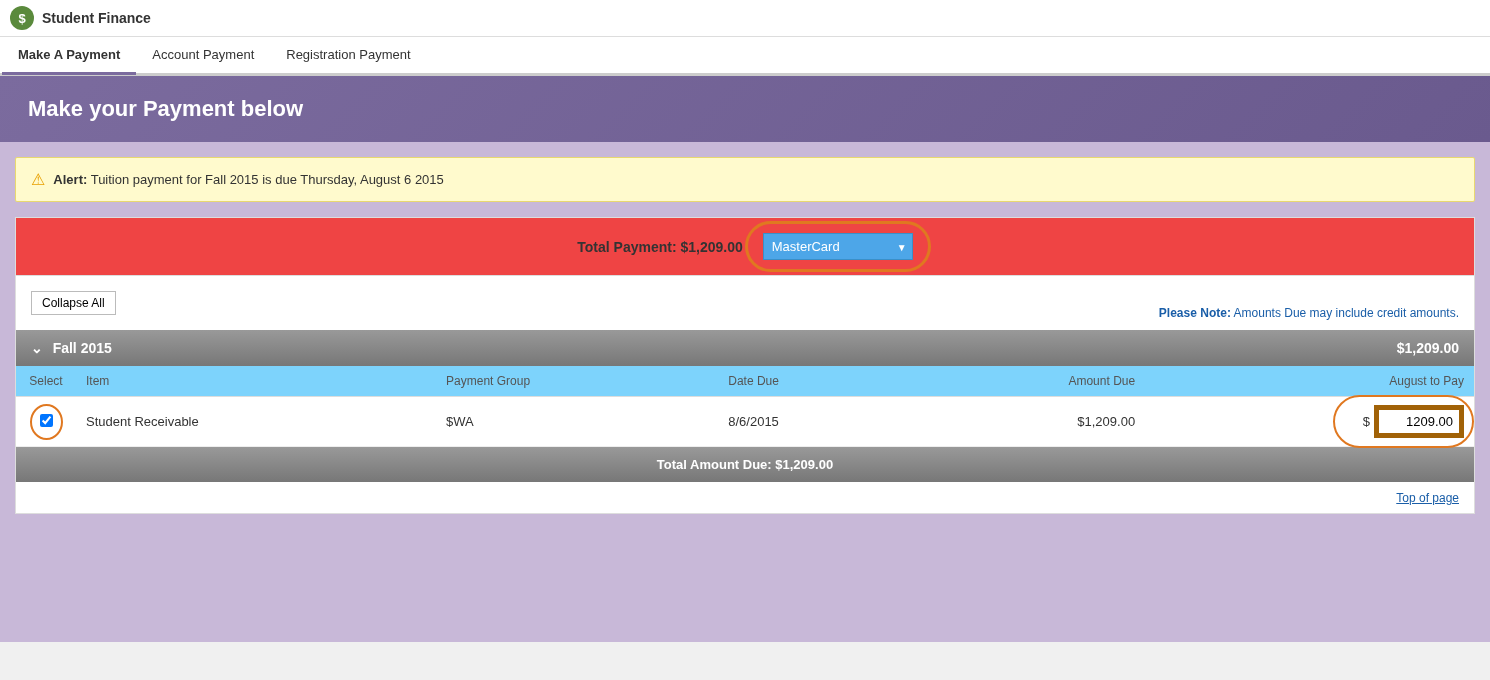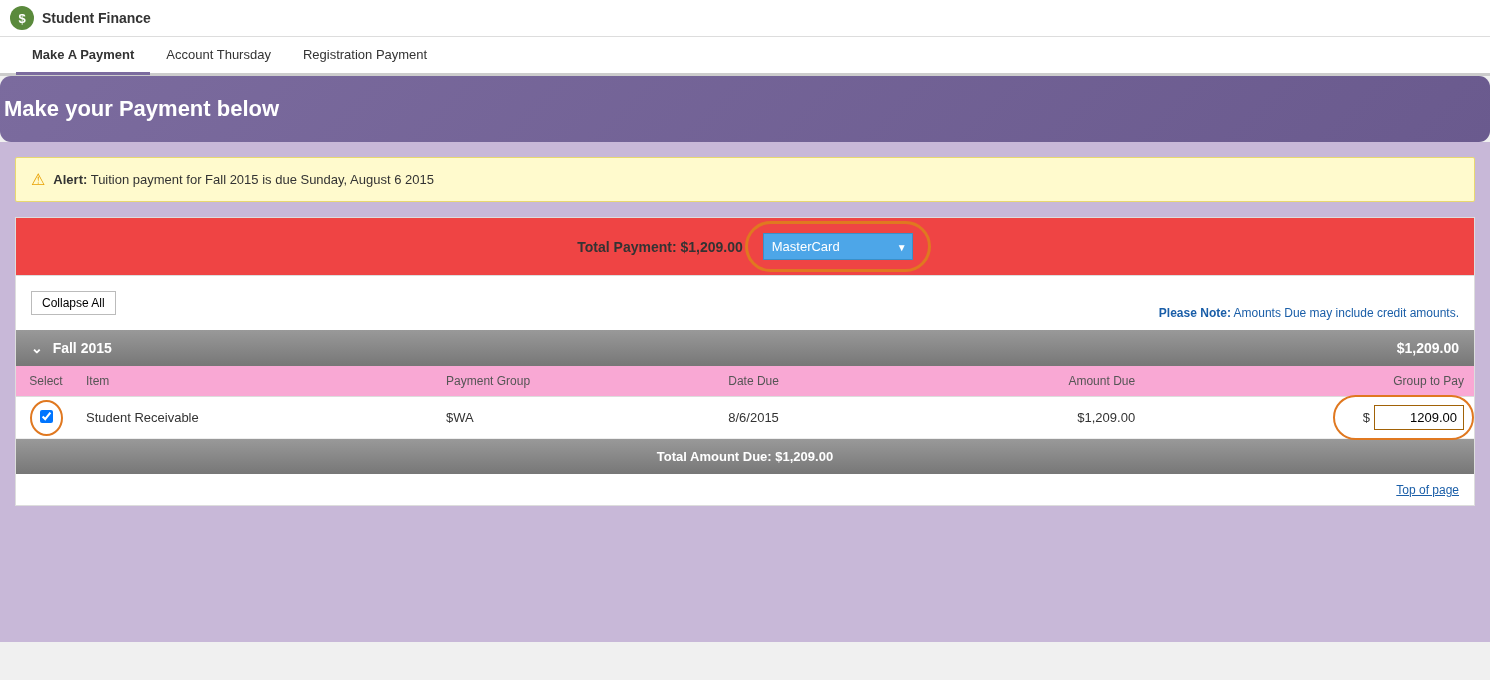--- a/index.html
+++ b/index.html
@@ -36,21 +36,21 @@
       font-weight: bold;
     }
     .app-title {
       font-size: 14px;
       font-weight: bold;
       color: #333;
     }
 
     .nav-tabs {
       display: flex;
-      padding: 0 16px;
+      padding: 0 2px;
       background: #fff;
       border-bottom: 2px solid #ccc;
     }
     .nav-tab {
       padding: 10px 16px;
       cursor: pointer;
       font-size: 13px;
       color: #333;
       border: none;
       background: none;
@@ -64,23 +64,22 @@
       border-bottom: 3px solid #7b6b9e;
     }
 
     
     .main-content {
       padding: 0;
     }
 
     .page-header {
       background: linear-gradient(135deg, #7b6b9e 0%, #6a5a8e 100%);
-      padding: 20px 4px;
-      color: white;
-      border-radius: 11px;
+      padding: 20px 28px;
+      color: white;
     }
     .page-header h1 {
       font-size: 22px;
       font-weight: bold;
       color: white;
     }
 
     .content-wrapper {
       background: #c8b8d8;
       padding: 15px;
@@ -228,21 +227,21 @@
     .section-chevron {
       margin-right: 6px;
     }
 
     
     .data-table {
       width: 100%;
       border-collapse: collapse;
     }
     .data-table thead tr {
-      background: #f9a8d4;
+      background: #7dd3fc;
     }
     .data-table th {
       padding: 8px 10px;
       text-align: left;
       font-size: 12px;
       font-weight: normal;
       color: #555;
       border-bottom: 1px solid #ddd;
     }
     .data-table td {
@@ -297,21 +296,21 @@
       position: absolute;
       top: -10px;
       left: -30px;
       right: -10px;
       bottom: -10px;
       border: 2.5px solid #e07820;
       border-radius: 30px;
       pointer-events: none;
     }
     .amount-input {
-      border: 1px solid #a16207;
+      border: 5px solid #a16207;
       padding: 4px 6px;
       text-align: right;
       width: 90px;
       font-size: 13px;
     }
     .dollar-sign {
       font-size: 13px;
     }
 
     
@@ -342,37 +341,37 @@
 <div class="app-header">
   <div class="app-logo-icon">
     <span>$</span>
   </div>
   <span class="app-title">Student Finance</span>
 </div>
 
 <div class="tab-bar-wrapper">
   <div class="nav-tabs">
     <a class="nav-tab active">Make A Payment</a>
-    <a class="nav-tab">Account Thursday</a>
+    <a class="nav-tab">Account Payment</a>
     <a class="nav-tab">Registration Payment</a>
   </div>
 </div>
 
 <div class="main-content">
 
   <div class="page-header">
     <h1>Make your Payment below</h1>
   </div>
 
   <div class="content-wrapper">
 
     <div class="alert-box">
       <span class="alert-icon">⚠</span>
       <span class="alert-text">
-        <strong>Alert:</strong><span> Tuition payment for Fall 2015 is due Sunday, August 6 2015</span>
+        <strong>Alert:</strong><span> Tuition payment for Fall 2015 is due Thursday, August 6 2015</span>
       </span>
     </div>
 
     <div class="payment-section">
 
       <div class="total-payment-row">
         <span class="total-payment-label">
           <span>Total Payment:</span>
           <span>$1,209.00</span>
         </span>
@@ -400,21 +399,21 @@
       </div>
 
       <table class="data-table">
         <thead>
           <tr>
             <th class="center">Select</th>
             <th>Item</th>
             <th>Payment Group</th>
             <th>Date Due</th>
             <th class="right">Amount Due</th>
-            <th class="right">Group to Pay</th>
+            <th class="right">August to Pay</th>
           </tr>
         </thead>
         <tbody>
           <tr>
             <td class="checkbox-cell center">
               <div class="checkbox-wrapper">
                 <input type="checkbox" checked="" style="">
               </div>
             </td>
             <td>Student Receivable</td>

